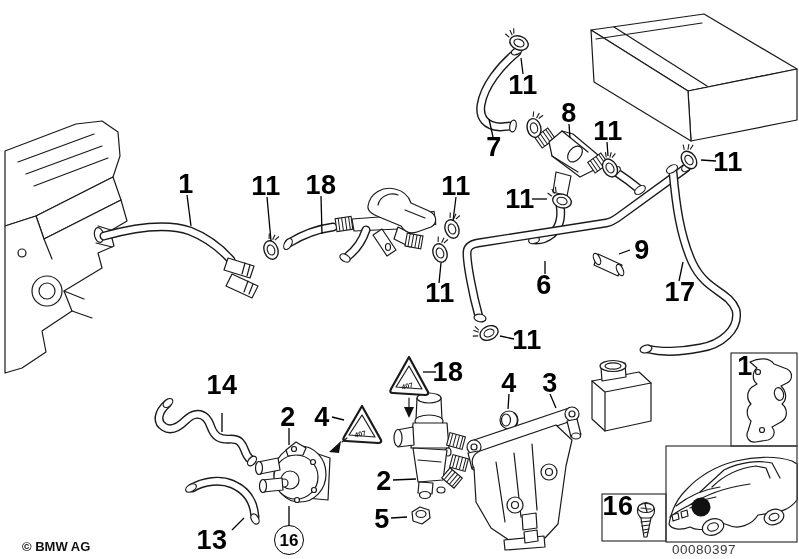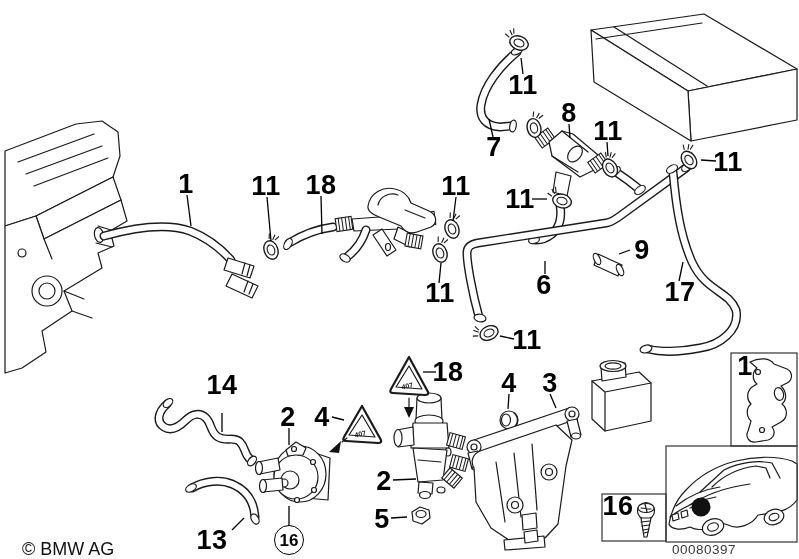--- a/index.html
+++ b/index.html
@@ -3,21 +3,21 @@
 <meta charset="utf-8">
 <style>
   html,body{margin:0;padding:0;background:#fff;}
   .stage{position:relative;width:799px;height:559px;background:#ffffff;overflow:hidden;
          font-family:"Liberation Sans",sans-serif;}
   .stage svg{position:absolute;left:0;top:0;}
   .callout{position:absolute;transform:translate(-50%,-50%);font-weight:bold;font-size:27px;
            color:#000;line-height:1;white-space:nowrap;letter-spacing:.5px;cursor:pointer;}
   .callout.circled{border:1.7px solid #000;border-radius:50%;width:28px;height:28px;
            display:flex;align-items:center;justify-content:center;font-size:17px;letter-spacing:0;}
-  .copyright{position:absolute;left:22px;top:539px;font-size:18px;font-weight:400;color:#111;}
+  .copyright{position:absolute;left:22px;top:539px;font-size:13px;font-weight:700;color:#111;}
   .drawno{position:absolute;left:696px;top:549px;transform:translate(-50%,-50%);
           font-size:13.5px;color:#3a3a3a;letter-spacing:.5px;margin-left:8px;}
   .ln{fill:none;stroke:#1a1a1a;stroke-width:1.2;stroke-linejoin:round;stroke-linecap:round;}
   .fw{fill:#ffffff;stroke:#1a1a1a;stroke-width:1.2;stroke-linejoin:round;}
   .ho{fill:none;stroke:#1a1a1a;stroke-width:9;stroke-linecap:round;}
   .hi{fill:none;stroke:#ffffff;stroke-width:6.2;stroke-linecap:round;}
   .ld{fill:none;stroke:#000;stroke-width:1.3;}
   .bx{fill:none;stroke:#333;stroke-width:1.2;}
   .tri{fill:#fff;stroke:#1a1a1a;stroke-width:2.2;stroke-linejoin:round;}
   .tcode{font-family:"Liberation Sans",sans-serif;font-size:7px;font-weight:bold;fill:#1a1a1a;}

